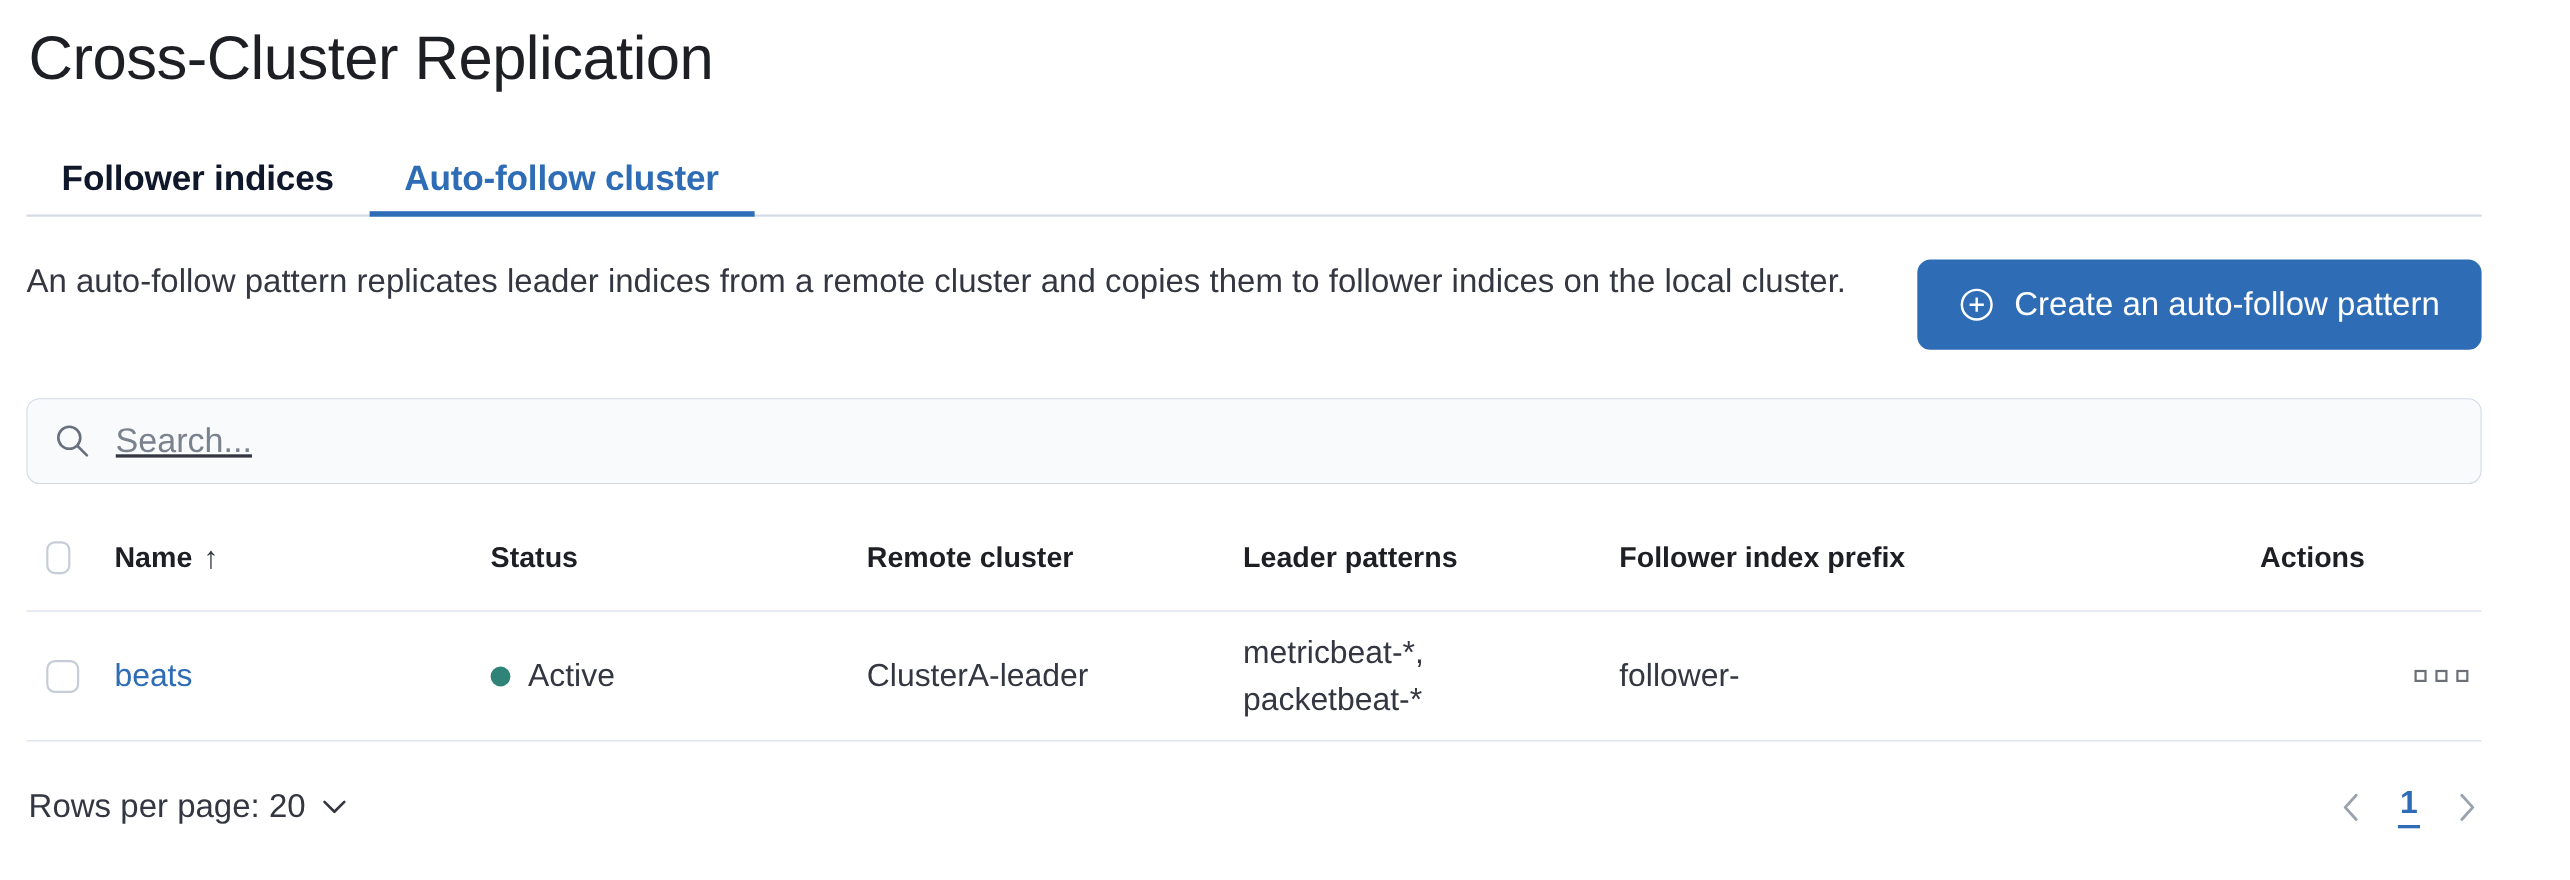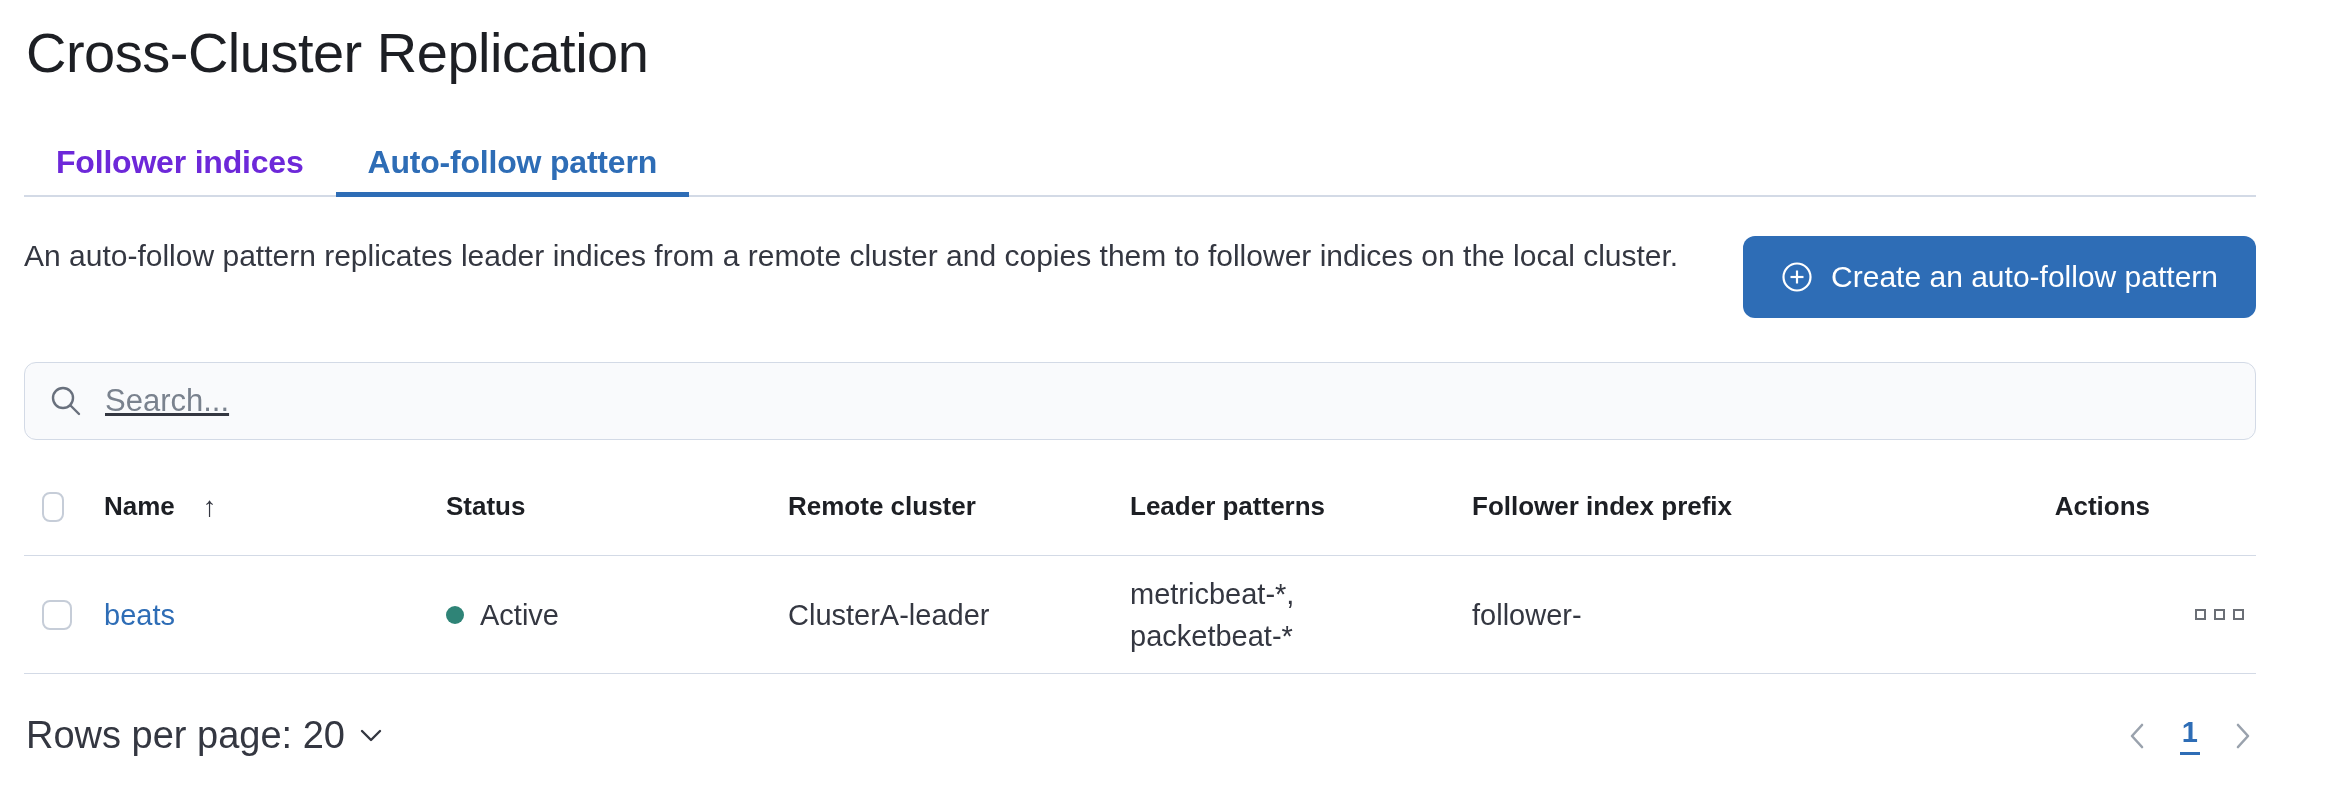--- a/index.html
+++ b/index.html
@@ -27,21 +27,21 @@
     margin-top: 44px;
     border-bottom: 2px solid #d3dae6;
   }
   .tab {
     height: 66px;
     padding: 0 32px;
     display: flex;
     align-items: center;
     font-size: 32px;
     font-weight: 600;
-    color: #6d28d9;
+    color: #0f172a;
     cursor: pointer;
     position: relative;
     letter-spacing: -0.2px;
   }
   .tab.active { color: #2e6db6; }
   .tab.active::after {
     content: "";
     position: absolute;
     left: 0; right: 0; bottom: -2px;
     height: 5px;
@@ -111,21 +111,21 @@
   }
   .t-head { height: 98px; border-bottom: 1px solid #d3dae6; }
   .t-body { height: 118px; border-bottom: 1px solid #d3dae6; }
   .th {
     font-size: 26px;
     font-weight: 700;
     color: #1d1f24;
     padding-right: 40px;
     display: flex;
     align-items: center;
-    gap: 28px;
+    gap: 10px;
   }
   .td { font-size: 29px; color: #343741; padding-right: 48px; line-height: 42px; }
   .th.actions, .td.actions {
     justify-self: end;
     padding-right: 6px;
     display: flex;
     align-items: center;
   }
   .sort-arrow { font-size: 28px; font-weight: 400; color: #343741; }
 
@@ -159,21 +159,21 @@
   .footer {
     display: flex;
     justify-content: space-between;
     align-items: center;
     padding-top: 40px;
   }
   .rows-per-page {
     display: flex;
     align-items: center;
     gap: 14px;
-    font-size: 38px;
+    font-size: 30px;
     color: #343741;
     background: none;
     border: none;
     font-family: inherit;
     cursor: pointer;
     padding-left: 2px;
   }
   .pagination { display: flex; align-items: center; gap: 30px; }
   .page-chevron {
     background: none; border: none; cursor: pointer;
@@ -192,21 +192,21 @@
 </style>
 </head>
 <body>
 
 <div class="page">
 
   <h1 class="page-title">Cross-Cluster Replication</h1>
 
   <div class="tabs">
     <div class="tab">Follower indices</div>
-    <div class="tab active">Auto-follow pattern</div>
+    <div class="tab active">Auto-follow cluster</div>
   </div>
 
   <div class="intro">
     <p class="description">An auto-follow pattern replicates leader indices from a remote cluster and copies them to follower indices on the local cluster.</p>
     <button class="create-btn">
       <svg width="32" height="32" viewBox="0 0 32 32" fill="none">
         <circle cx="16" cy="16" r="13.5" stroke="#ffffff" stroke-width="2.2"></circle>
         <line x1="16" y1="9.5" x2="16" y2="22.5" stroke="#ffffff" stroke-width="2.2"></line>
         <line x1="9.5" y1="16" x2="22.5" y2="16" stroke="#ffffff" stroke-width="2.2"></line>
       </svg>

